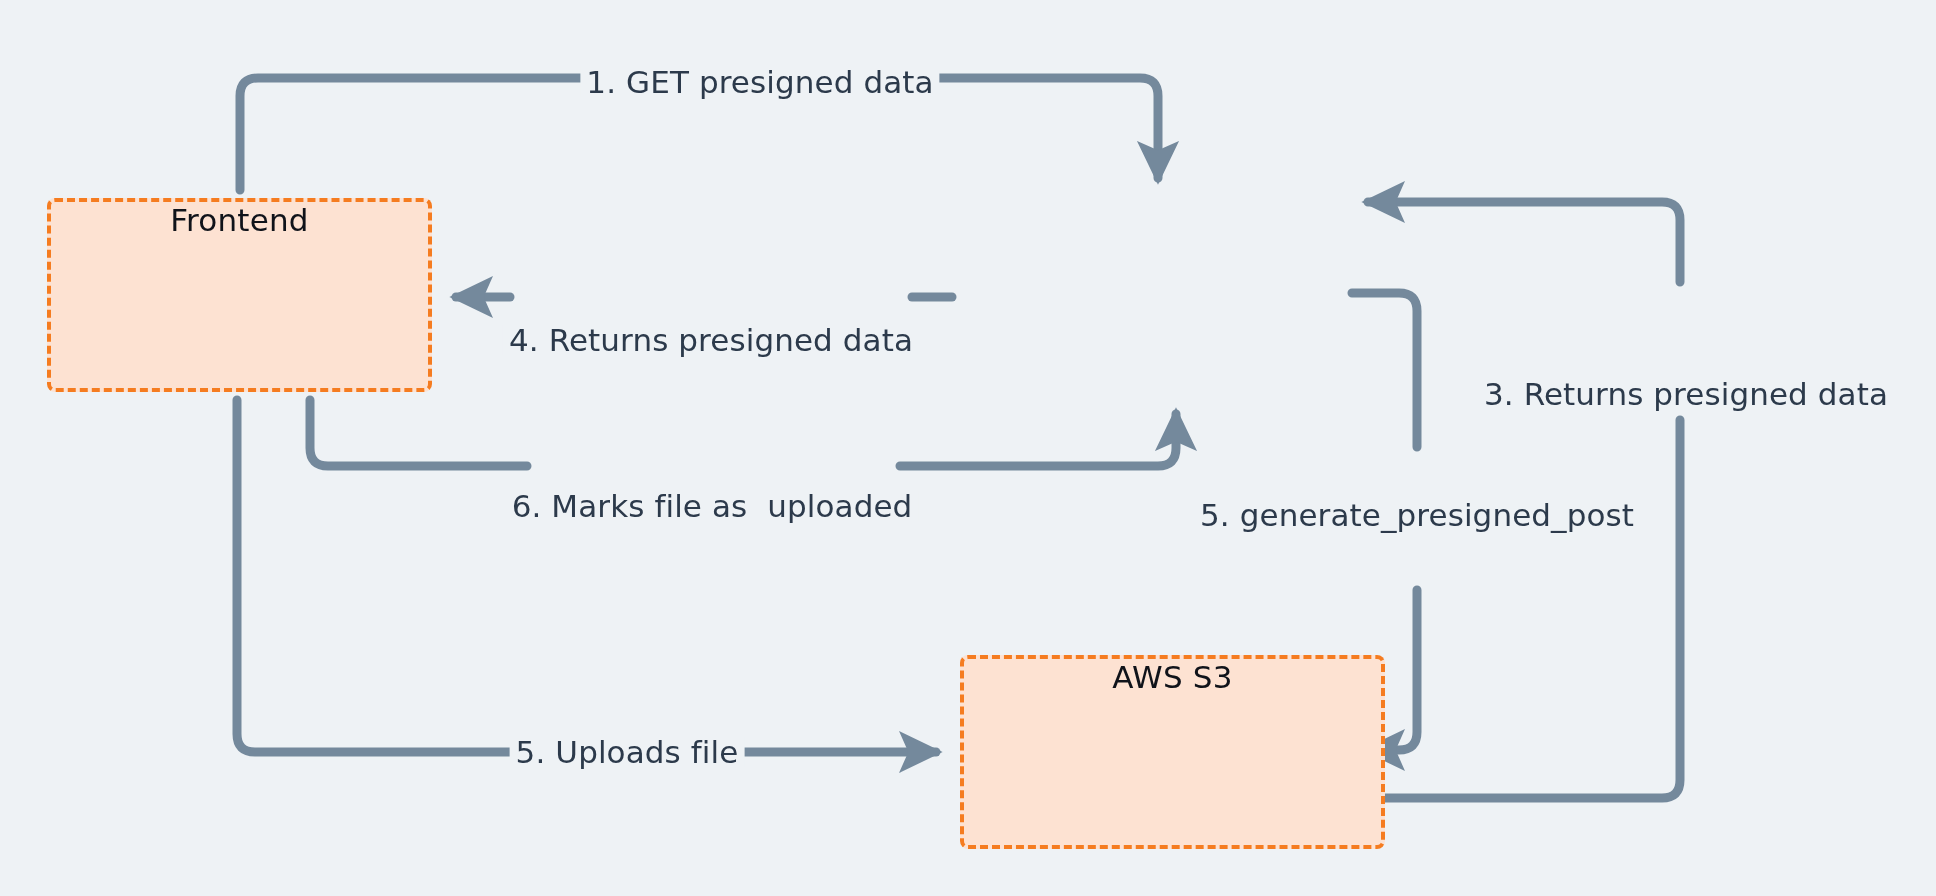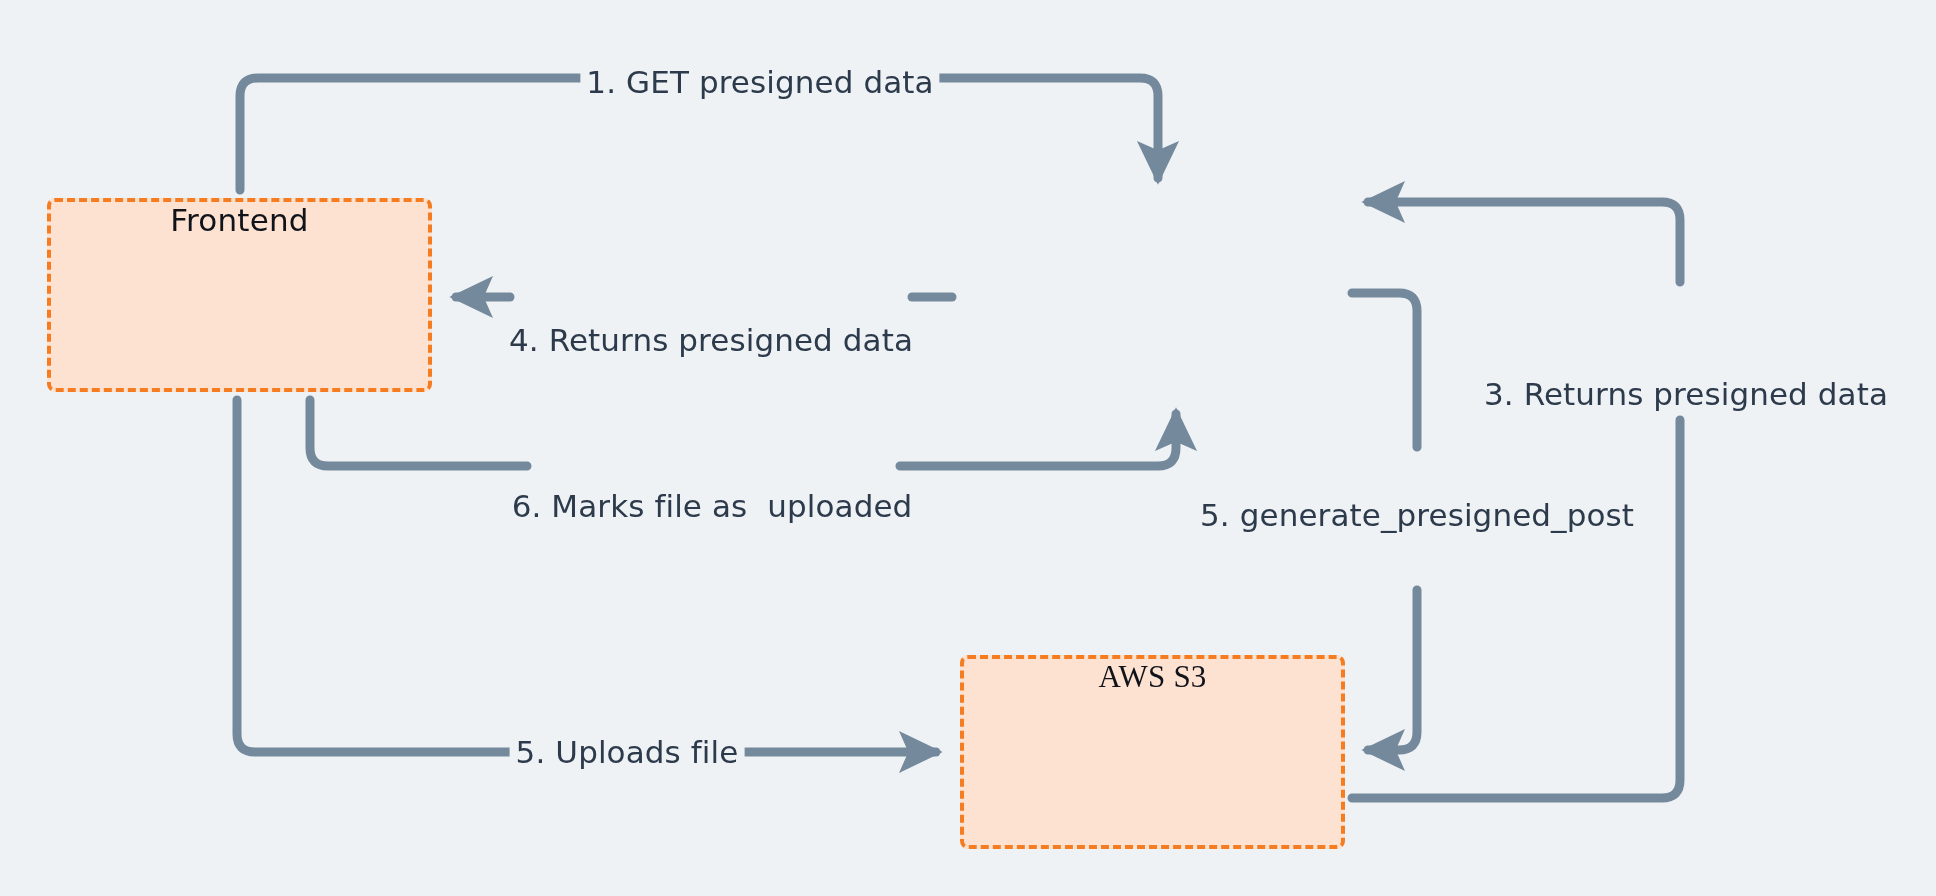--- a/index.html
+++ b/index.html
@@ -87,21 +87,21 @@
       <path d="M 310 400 L 310 448 Q 310 466 328 466 L 527 466"></path>
       <path d="M 900 466 L 1158 466 Q 1176 466 1176 448 L 1176 414" marker-end="url(#arrow-head)"></path>
     </g>
   </svg>
 
   <div class="node-box" style="left:47px;  top:198px;  width:385px; height:194px;">
     <span>Frontend</span>
   </div>
 
 
-  <div class="node-box" style="left:960px; top:655px;  width:385px; height:194px;font-family:Liberation Serif, serif;">
+  <div class="node-box" style="left:960px; top:655px;  width:425px; height:194px;">
     <span>AWS S3</span>
   </div>
 
   <div class="edge-label" style="left:760px;  top:82px;">1. GET presigned data</div>
 
   <div class="edge-label no-bg" style="left:1417px; top:515px;">5. generate_presigned_post</div>
 
   <div class="edge-label no-bg" style="left:1686px; top:350px;margin-top:44px;">3. Returns presigned data</div>
 
   <div class="edge-label" style="left:711px;  top:297px;margin-top:43px;">4. Returns presigned data</div>

